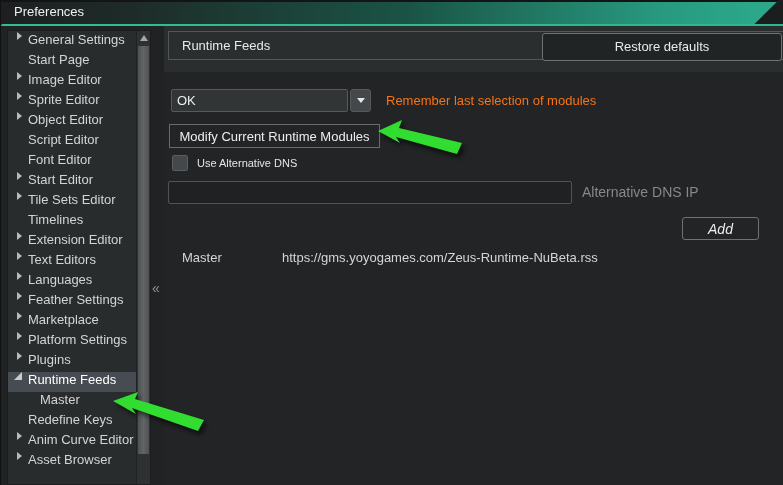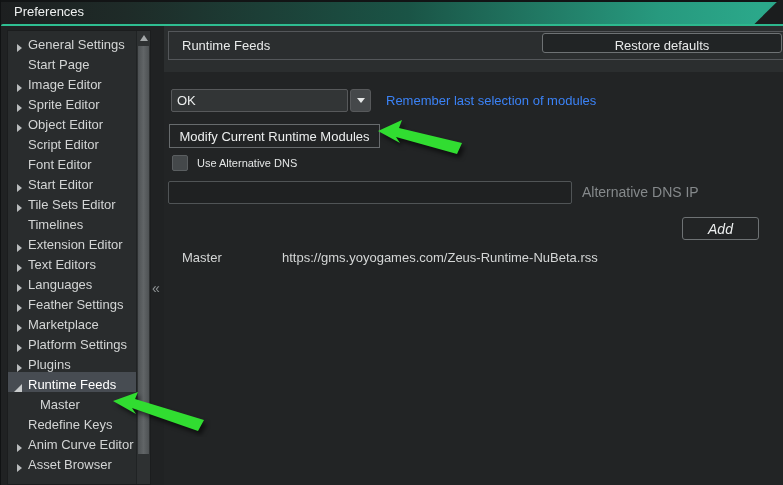--- a/index.html
+++ b/index.html
@@ -21,21 +21,21 @@
     background:#1b1d1e; clip-path: polygon(88% 0, 100% 0, 100% 100%, 16% 100%);
   }
   .title-text { position:absolute; left:13px; top:0; line-height:24px; font-size:13px; color:#eef0f0; z-index:2; }
   .accent { position:absolute; left:0; top:24px; width:100%; height:2px;
     background: linear-gradient(90deg,#2fbf92,#2db78d); border-top-left-radius:4px; }
 
   
   .sidebar { position:absolute; left:6px; top:30px; width:144px; height:455px;
     background:#292c2d; border:1px solid #1b1d1e; }
   .tree { position:absolute; left:0; top:1px; width:128px; }
-  .trow { display:flex; align-items:flex-end; height:20px; font-size:13px; color:#d3d5d5; cursor:default; }
+  .trow { display:flex; align-items:flex-start; height:20px; font-size:13px; color:#d3d5d5; cursor:default; }
   .trow.sel { background:#474c52; color:#ffffff; }
   .tri-c { width:0; height:0; border-left:5px solid #b9bcbd; border-top:4px solid transparent;
     border-bottom:4px solid transparent; margin:0 6px 0 9px; flex:none; }
   .tri-e { width:0; height:0; border-bottom:8px solid #c9cccd; border-left:8px solid transparent;
     margin:0 6px 0 6px; flex:none; }
   .tri-n { width:5px; height:1px; margin:0 6px 0 9px; flex:none; }
   .trow.child .tlabel { padding-left:12px; }
   .tlabel { white-space:nowrap; }
 
   .scroll { position:absolute; right:0; top:0; width:14px; height:453px; background:#2e3132; border-left:1px solid #202324; }
@@ -44,34 +44,34 @@
   .scroll-thumb { position:absolute; top:15px; left:1px; width:11px; height:408px;
     background: linear-gradient(90deg,#4e5254,#616567 50%,#4e5254); }
 
   .collapse-btn { position:absolute; left:147px; top:279px; width:16px; height:18px;
     color:#8e9395; font-size:14px; text-align:center; line-height:18px; cursor:pointer; }
 
   
   .main-top { position:absolute; left:163px; top:26px; right:0; height:46px; background:#2b2e2f; }
   .header-box { position:absolute; left:167px; top:31px; width:616px; height:29px; border:1px solid #54575a; }
   .header-title { position:absolute; left:181px; top:31px; line-height:29px; font-size:13px; color:#e8eaea; }
-  .restore-btn { position:absolute; left:541px; top:33px; width:240px; height:20px;
+  .restore-btn { position:absolute; left:541px; top:33px; width:240px; height:28px;
     background:#212425; border:1px solid #6e7274; border-radius:3px;
     color:#e8eaea; font-size:13px; text-align:center; line-height:22px; cursor:pointer; }
 
   .content { position:absolute; left:163px; top:72px; right:0; bottom:0; background:#222425; }
 
   .dd-field { position:absolute; left:7px; top:17px; width:177px; height:23px;
     background:#323536; border:1px solid #57595b; border-radius:2px;
     color:#eceeee; font-size:13px; line-height:21px; padding-left:5px; cursor:pointer; }
   .dd-btn { position:absolute; left:186px; top:17px; width:21px; height:23px;
     background:#45484a; border:1px solid #57595b; border-radius:3px;
     display:flex; align-items:center; justify-content:center; cursor:pointer; }
   .dd-tri { width:0; height:0; border-top:5px solid #e6e8e8; border-left:4px solid transparent; border-right:4px solid transparent; }
-  .remember-label { position:absolute; left:222px; top:17px; line-height:23px; font-size:13px; color:#3b82f6; }
+  .remember-label { position:absolute; left:222px; top:17px; line-height:23px; font-size:13px; color:#f97316; }
 
   .modify-btn { position:absolute; left:5px; top:52px; width:211px; height:24px;
     background:transparent; border:1px solid #676b6d; border-radius:0;
     color:#eceeee; font-size:13px; text-align:center; line-height:22px; cursor:pointer; }
 
   .checkbox { position:absolute; left:8px; top:83px; width:16px; height:16px;
     background:#44484a; border:1px solid #5a5e60; border-radius:2px; cursor:pointer; }
   .dns-label { position:absolute; left:33px; top:83px; line-height:16px; font-size:11px; color:#e4e6e6; }
 
   .dns-input { position:absolute; left:4px; top:109px; width:404px; height:23px;

